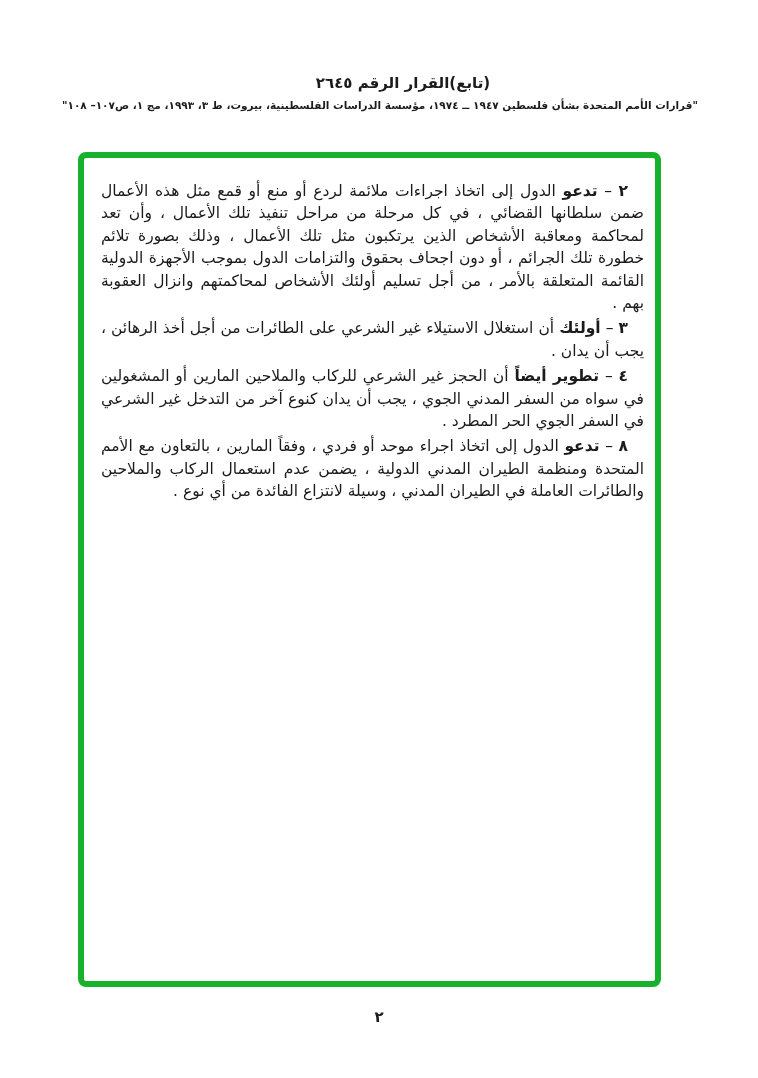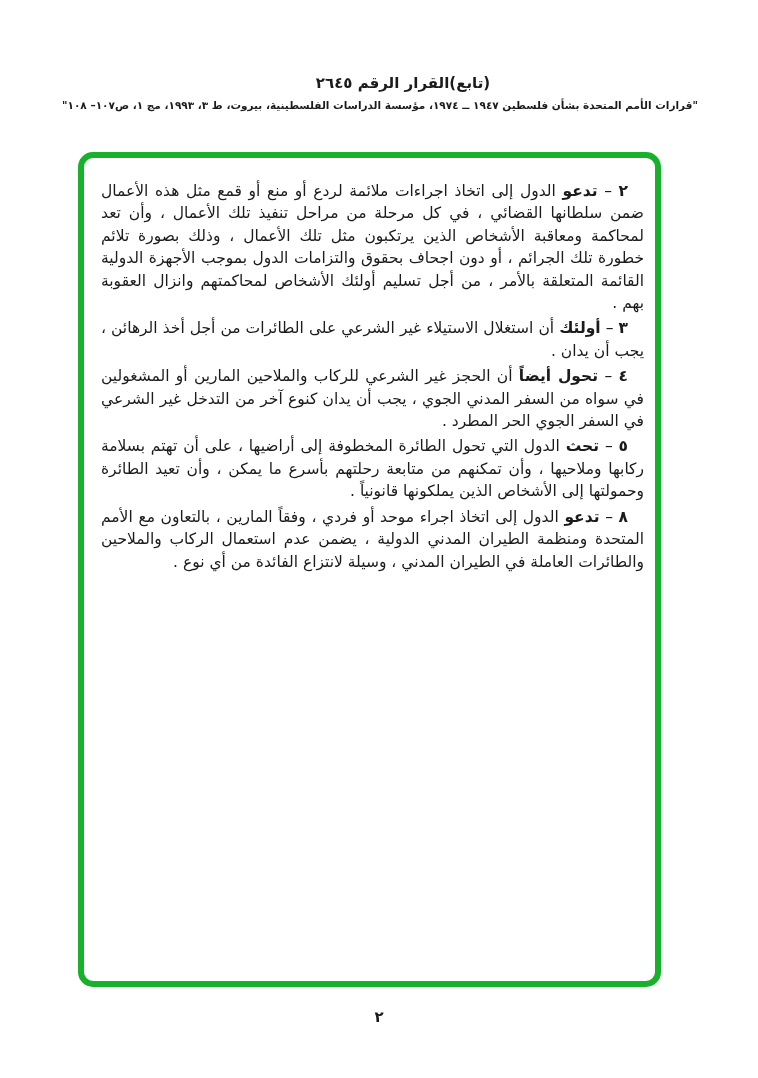--- a/index.html
+++ b/index.html
@@ -39,21 +39,21 @@
     white-space: nowrap;
     letter-spacing: 0.2px;
   }
   .green-frame {
     position: absolute;
     left: 78px;
     top: 152px;
     width: 583px;
     height: 835px;
     border: 6px solid #17b12c;
-    border-radius: 15px;
+    border-radius: 8px;
     box-sizing: border-box;
     background: #ffffff;
   }
   .doc-body {
     position: absolute;
     top: 22px;
     right: 11px;
     left: 17px;
     direction: rtl;
     text-align: justify;
@@ -84,23 +84,22 @@
 <div class="header-title">(تابع)القرار الرقم  ٢٦٤٥</div>
 
 <div class="header-citation">"قرارات الأمم المتحدة بشأن فلسطين ١٩٤٧ ــ ١٩٧٤، مؤسسة الدراسات الفلسطينية، بيروت، ط ٣، ١٩٩٣، مج ١، ص١٠٧– ١٠٨"</div>
 
 <div class="green-frame">
   <div class="doc-body" id="paragraphs">
   <p class="para"><span class="pnum">٢</span><span class="sep"> – </span><b class="lead">تدعو</b><span class="ptext"> الدول إلى اتخاذ اجراءات ملائمة لردع أو منع أو قمع مثل هذه الأعمال ضمن سلطانها القضائي ، في كل مرحلة من مراحل تنفيذ تلك الأعمال ، وأن تعد لمحاكمة ومعاقبة الأشخاص الذين يرتكبون مثل تلك الأعمال ، وذلك بصورة تلائم خطورة تلك الجرائم ، أو دون اجحاف بحقوق والتزامات الدول بموجب الأجهزة الدولية القائمة المتعلقة بالأمر ، من أجل تسليم أولئك الأشخاص لمحاكمتهم وانزال العقوبة بهم .</span></p>
 
   <p class="para"><span class="pnum">٣</span><span class="sep"> – </span><b class="lead">أولئك</b><span class="ptext"> أن استغلال الاستيلاء غير الشرعي على الطائرات من أجل أخذ الرهائن ، يجب أن يدان .</span></p>
 
-  <p class="para"><span class="pnum">٤</span><span class="sep"> – </span><b class="lead">تحول أيضاً</b><span class="ptext"> أن الحجز غير الشرعي للركاب والملاحين المارين أو المشغولين في سواه من السفر المدني الجوي ، يجب أن يدان كنوع آخر من التدخل غير الشرعي في السفر الجوي الحر المطرد .</span></p>
+  <p class="para"><span class="pnum">٤</span><span class="sep"> – </span><b class="lead">تطوير أيضاً</b><span class="ptext"> أن الحجز غير الشرعي للركاب والملاحين المارين أو المشغولين في سواه من السفر المدني الجوي ، يجب أن يدان كنوع آخر من التدخل غير الشرعي في السفر الجوي الحر المطرد .</span></p>
 
-  <p class="para"><span class="pnum">٥</span><span class="sep"> – </span><b class="lead">تحث</b><span class="ptext"> الدول التي تحول الطائرة المخطوفة إلى أراضيها ، على أن تهتم بسلامة ركابها وملاحيها ، وأن تمكنهم من متابعة رحلتهم بأسرع ما يمكن ، وأن تعيد الطائرة وحمولتها إلى الأشخاص الذين يملكونها قانونياً .</span></p>
 
 
 
   <p class="para"><span class="pnum">٨</span><span class="sep"> – </span><b class="lead">تدعو</b><span class="ptext"> الدول إلى اتخاذ اجراء موحد أو فردي ، وفقاً المارين ، بالتعاون مع الأمم المتحدة ومنظمة الطيران المدني الدولية ، يضمن عدم استعمال الركاب والملاحين والطائرات العاملة في الطيران المدني ، وسيلة لانتزاع الفائدة من أي نوع .</span></p>
 
 </div>
 </div>
 
 <div class="page-number">٢</div>
 

